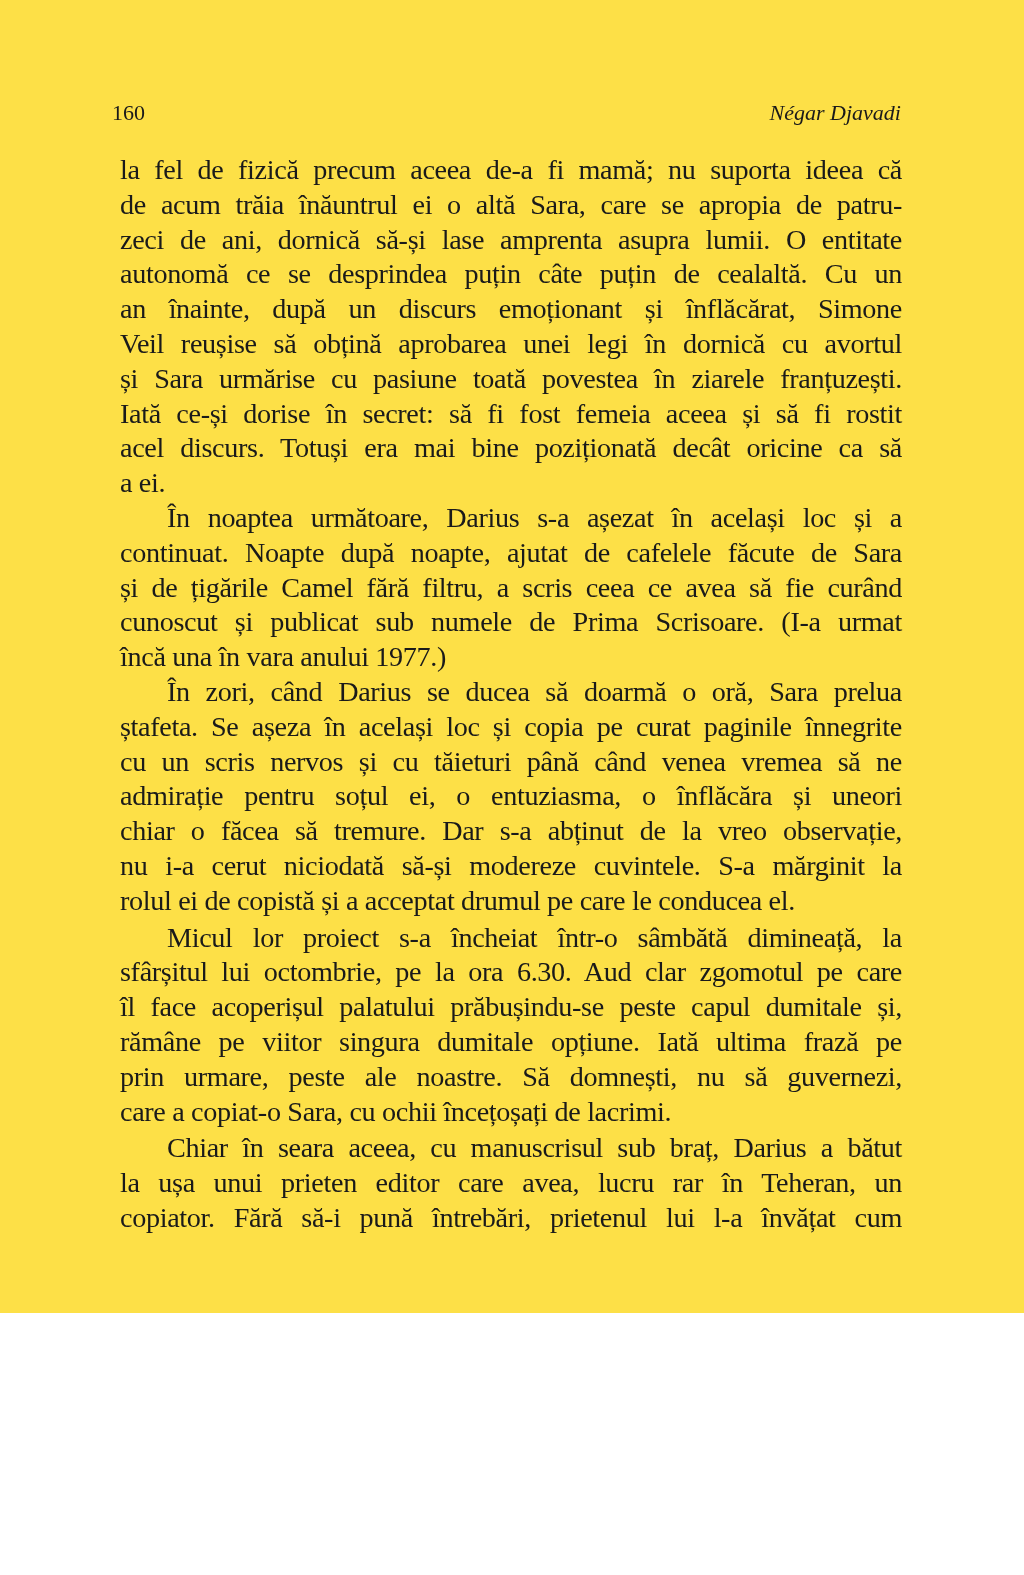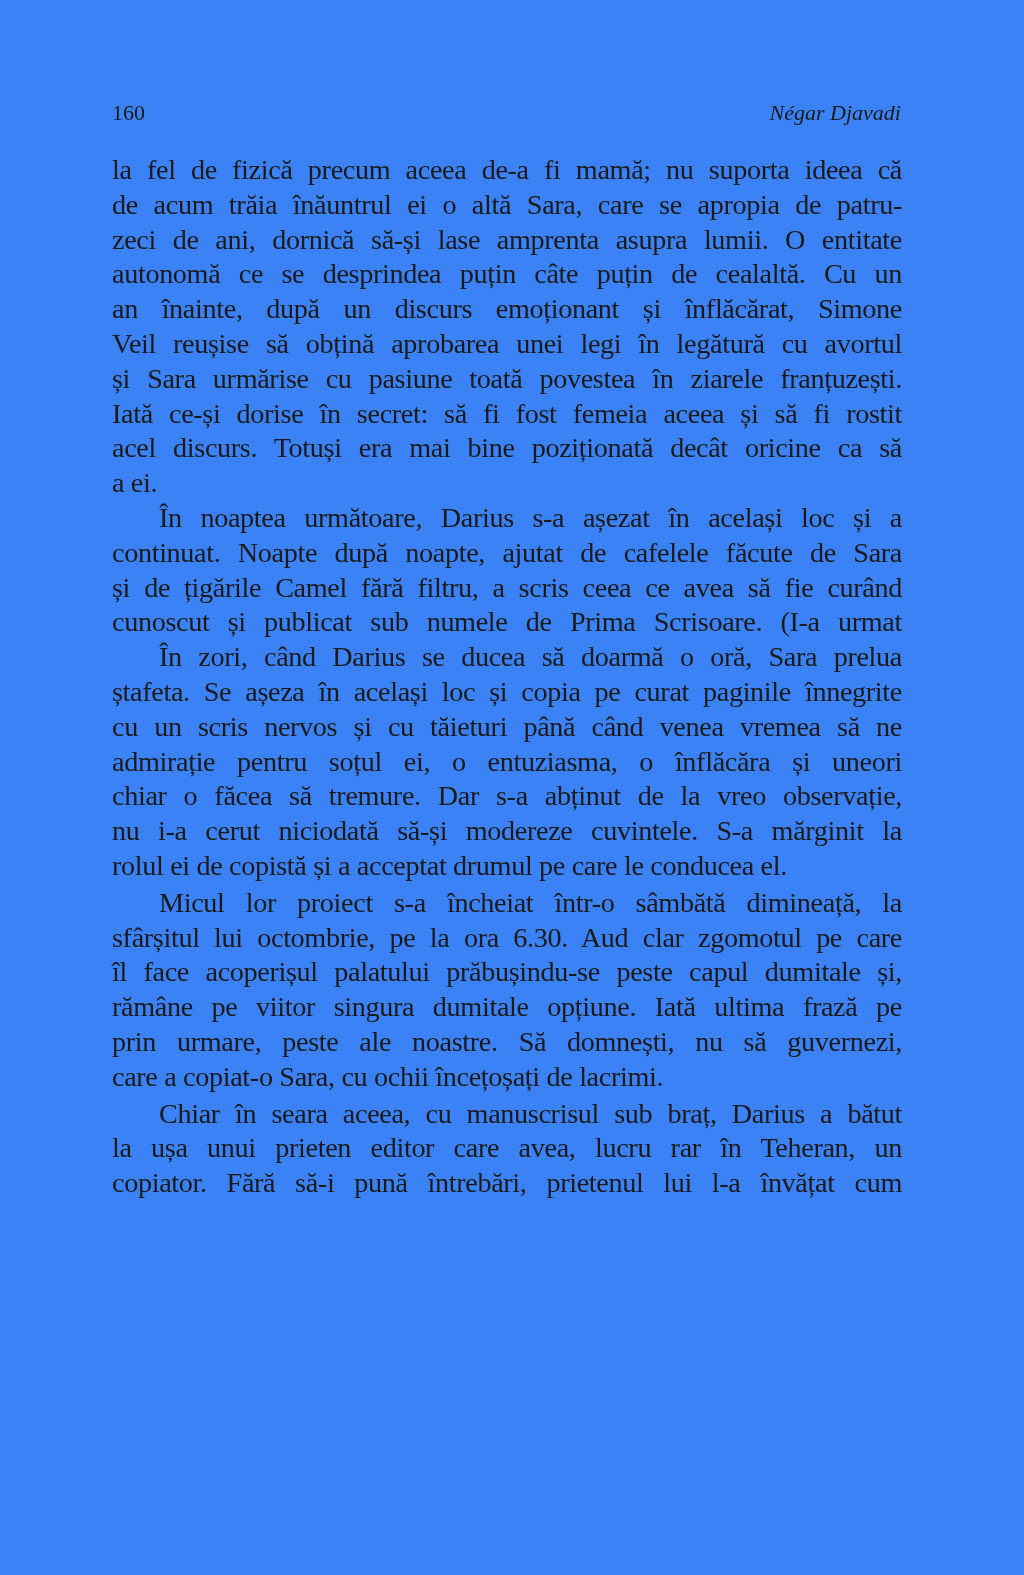--- a/index.html
+++ b/index.html
@@ -12,22 +12,22 @@
       height: 1575px;
       position: relative;
       overflow: hidden;
       font-family: "Liberation Serif", "DejaVu Serif", serif;
       color: #1a1a1a;
     }
     .page {
       position: absolute;
       left: 0; top: 0;
       width: 1024px;
-      height: 1575px;
-      background: #3b82f6;
+      height: 1313px;
+      background: #fde047;
     }
     .running-head {
       position: absolute;
       top: 96px;
       left: 112px;
       width: 789px;
       height: 34px;
       font-size: 22px;
       line-height: 34px;
     }
@@ -50,20 +50,21 @@
       font-size: 28.2px;
       line-height: 34.8px;
     }
     .line {
       display: block;
       height: 34.8px;
       white-space: nowrap;
       text-align: justify;
       text-align-last: justify;
       letter-spacing: -0.35px;
+      margin-left: 8px;
     }
     .line.last {
       text-align-last: left;
     }
     .line.indent {
       padding-left: 47px;
     }
     .para-gap {
       display: block;
       height: 2px;
@@ -79,31 +80,32 @@
     <span class="page-number">160</span>
     <span class="author-name">Négar Djavadi</span>
   </div>
   <div class="body-text" id="body-text">
       <div>
         <div class="line"><span>la fel de fizică precum aceea de-a fi mamă; nu suporta ideea că</span></div>
         <div class="line"><span>de acum trăia înăuntrul ei o altă Sara, care se apropia de patru-</span></div>
         <div class="line"><span>zeci de ani, dornică să-și lase amprenta asupra lumii. O entitate</span></div>
         <div class="line"><span>autonomă ce se desprindea puțin câte puțin de cealaltă. Cu un</span></div>
         <div class="line"><span>an înainte, după un discurs emoționant și înflăcărat, Simone</span></div>
-        <div class="line"><span>Veil reușise să obțină aprobarea unei legi în legătură cu avortul</span></div>
+        <div class="line"><span>Veil reușise să obțină aprobarea unei legi în dornică cu avortul</span></div>
         <div class="line"><span>și Sara urmărise cu pasiune toată povestea în ziarele franțuzești.</span></div>
         <div class="line"><span>Iată ce-și dorise în secret: să fi fost femeia aceea și să fi rostit</span></div>
         <div class="line"><span>acel discurs. Totuși era mai bine poziționată decât oricine ca să</span></div>
         <div class="line last"><span>a ei.</span></div>
       </div>
       <div>
         <div class="line indent"><span>În noaptea următoare, Darius s-a așezat în același loc și a</span></div>
         <div class="line"><span>continuat. Noapte după noapte, ajutat de cafelele făcute de Sara</span></div>
         <div class="line"><span>și de țigările Camel fără filtru, a scris ceea ce avea să fie curând</span></div>
         <div class="line"><span>cunoscut și publicat sub numele de </span><span class="it">Prima Scrisoare</span><span>. (I-a urmat</span></div>
+        <div class="line last"><span>încă una în vara anului 1977.)</span></div>
       </div>
       <div>
         <div class="line indent"><span>În zori, când Darius se ducea să doarmă o oră, Sara prelua</span></div>
         <div class="line"><span>ștafeta. Se așeza în același loc și copia pe curat paginile înnegrite</span></div>
         <div class="line"><span>cu un scris nervos și cu tăieturi până când venea vremea să ne</span></div>
         <div class="line"><span>admirație pentru soțul ei, o entuziasma, o înflăcăra și uneori</span></div>
         <div class="line"><span>chiar o făcea să tremure. Dar s-a abținut de la vreo observație,</span></div>
         <div class="line"><span>nu i-a cerut niciodată să-și modereze cuvintele. S-a mărginit la</span></div>
         <div class="line last"><span>rolul ei de copistă și a acceptat drumul pe care le conducea el.</span></div>
       </div>

